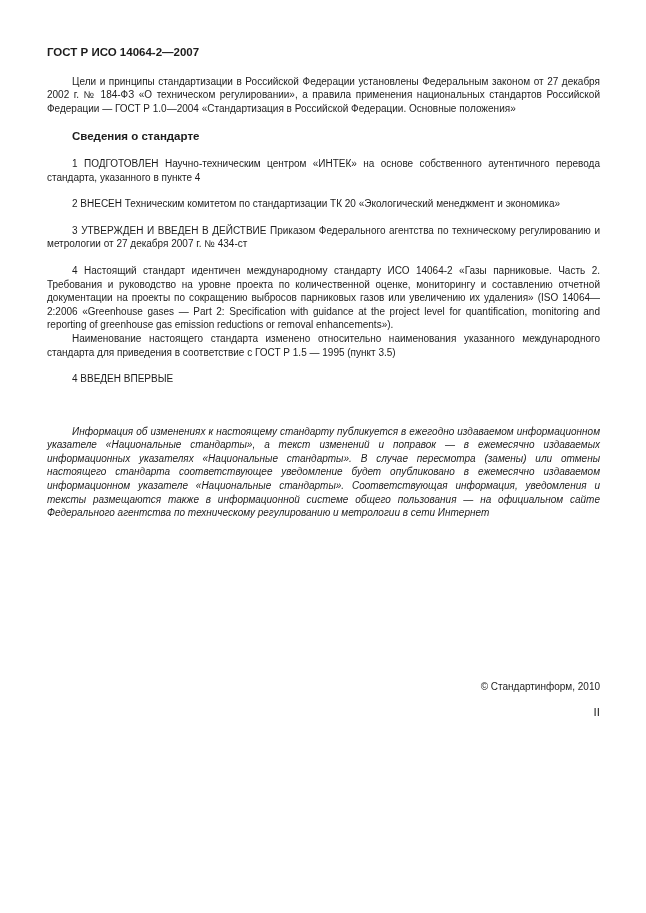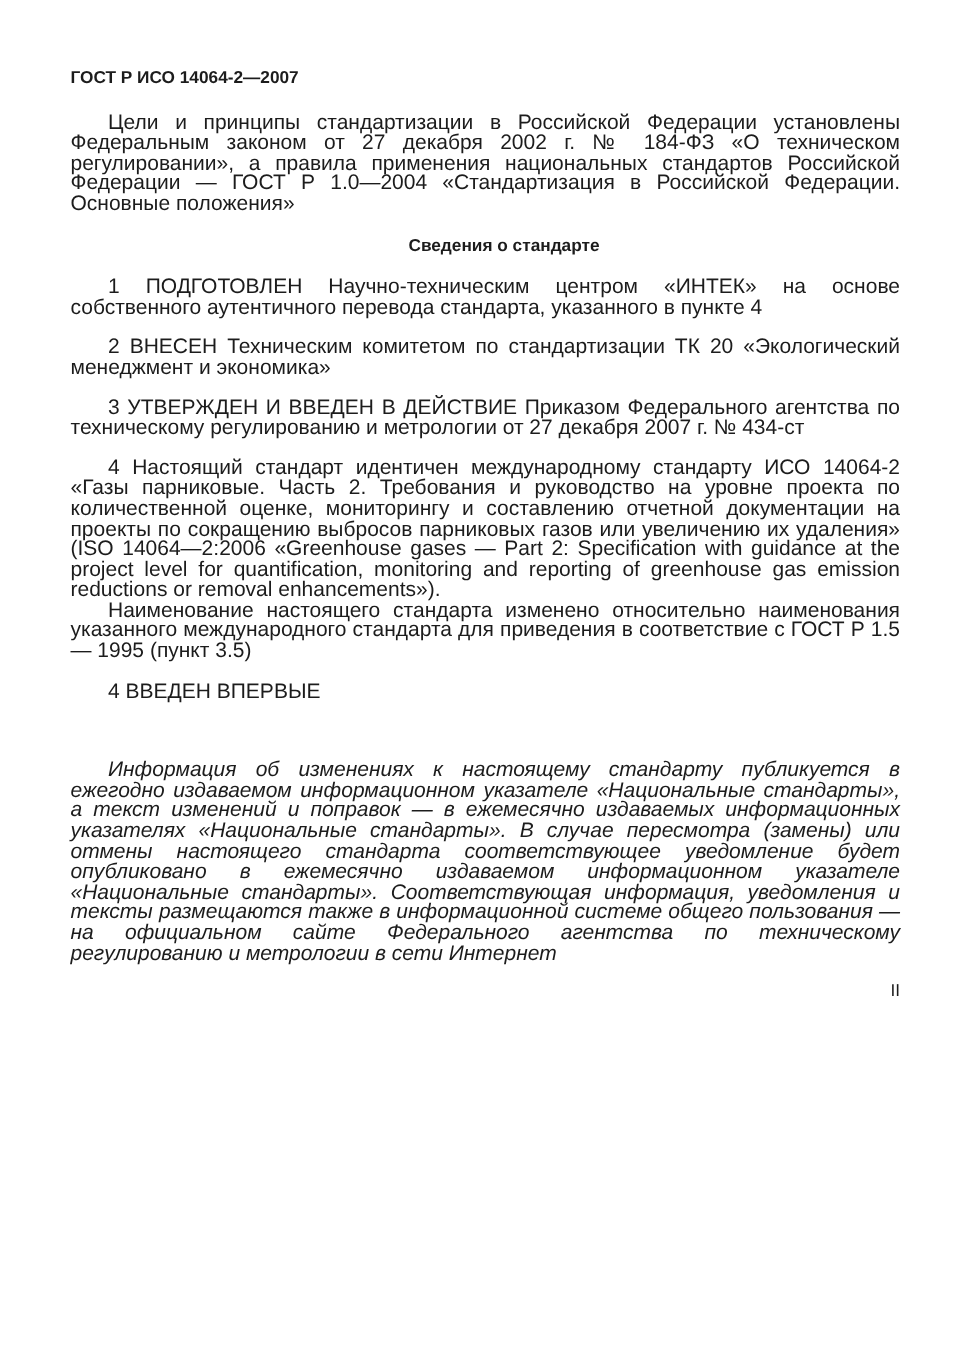--- a/index.html
+++ b/index.html
@@ -16,21 +16,21 @@
   }
   .page {
     box-sizing: border-box;
     width: 646px;
     height: 913px;
     padding: 46px 46px 0 47px;
     background: #ffffff;
   }
   p {
     margin: 0;
-    font-size: 14px;
+    font-size: 10px;
     line-height: 13.6px;
     text-align: justify;
     text-indent: 25px;
   }
   .doc-code {
     font-weight: bold;
     font-size: 11.5px;
     text-indent: 0;
     text-align: left;
   }
@@ -42,21 +42,21 @@
     font-size: 13.5px;
     line-height: 16px;
   }
   .intro {
     margin-top: 15px;
   }
   .section-heading {
     margin-top: 15px;
     font-weight: bold;
     font-size: 11.5px;
-    text-align: center;
+    text-align: left;
   }
   .item {
     margin-top: 13px;
   }
   .item-note {
     margin-top: 0;
   }
   .info-notice {
     margin-top: 39px;
     font-style: italic;
@@ -95,17 +95,18 @@
   <p class="item">3 УТВЕРЖДЕН И ВВЕДЕН В ДЕЙСТВИЕ Приказом Федерального агентства по техническому регулированию и метрологии от 27 декабря 2007 г. № 434-ст</p>
 
   <p class="item">4 Настоящий  стандарт  идентичен  международному стандарту ИСО 14064-2 «Газы парниковые. Часть 2. Требования и руководство на уровне проекта по количественной оценке, мониторингу и составлению отчетной документации на проекты по сокращению  выбросов парниковых газов или увеличению их удаления» (ISO 14064—2:2006 «Greenhouse gases — Part 2: Specification with guidance at the project level for quantification, monitoring and reporting of greenhouse gas emission reductions or removal enhancements»).</p>
 
   <p class="item-note">Наименование настоящего стандарта изменено относительно наименования указанного международного стандарта для приведения в соответствие с ГОСТ Р 1.5 — 1995 (пункт 3.5)</p>
 
   <p class="item">4 ВВЕДЕН ВПЕРВЫЕ</p>
 
   <p class="info-notice">Информация об изменениях к настоящему стандарту публикуется в ежегодно издаваемом информационном указателе «Национальные стандарты», а текст изменений и поправок — в ежемесячно издаваемых информационных указателях «Национальные стандарты». В случае пересмотра (замены) или отмены настоящего стандарта соответствующее уведомление будет опубликовано в ежемесячно издаваемом информационном указателе «Национальные стандарты». Соответствующая информация, уведомления и тексты размещаются также в информационной системе общего пользования — на официальном сайте Федерального агентства по техническому регулированию и метрологии в сети Интернет</p>
 
+  <p class="copyright">© Стандартинформ, 2010</p>
 
 
   <p class="page-number">II</p>
 
 </div>
 
 </body></html>

